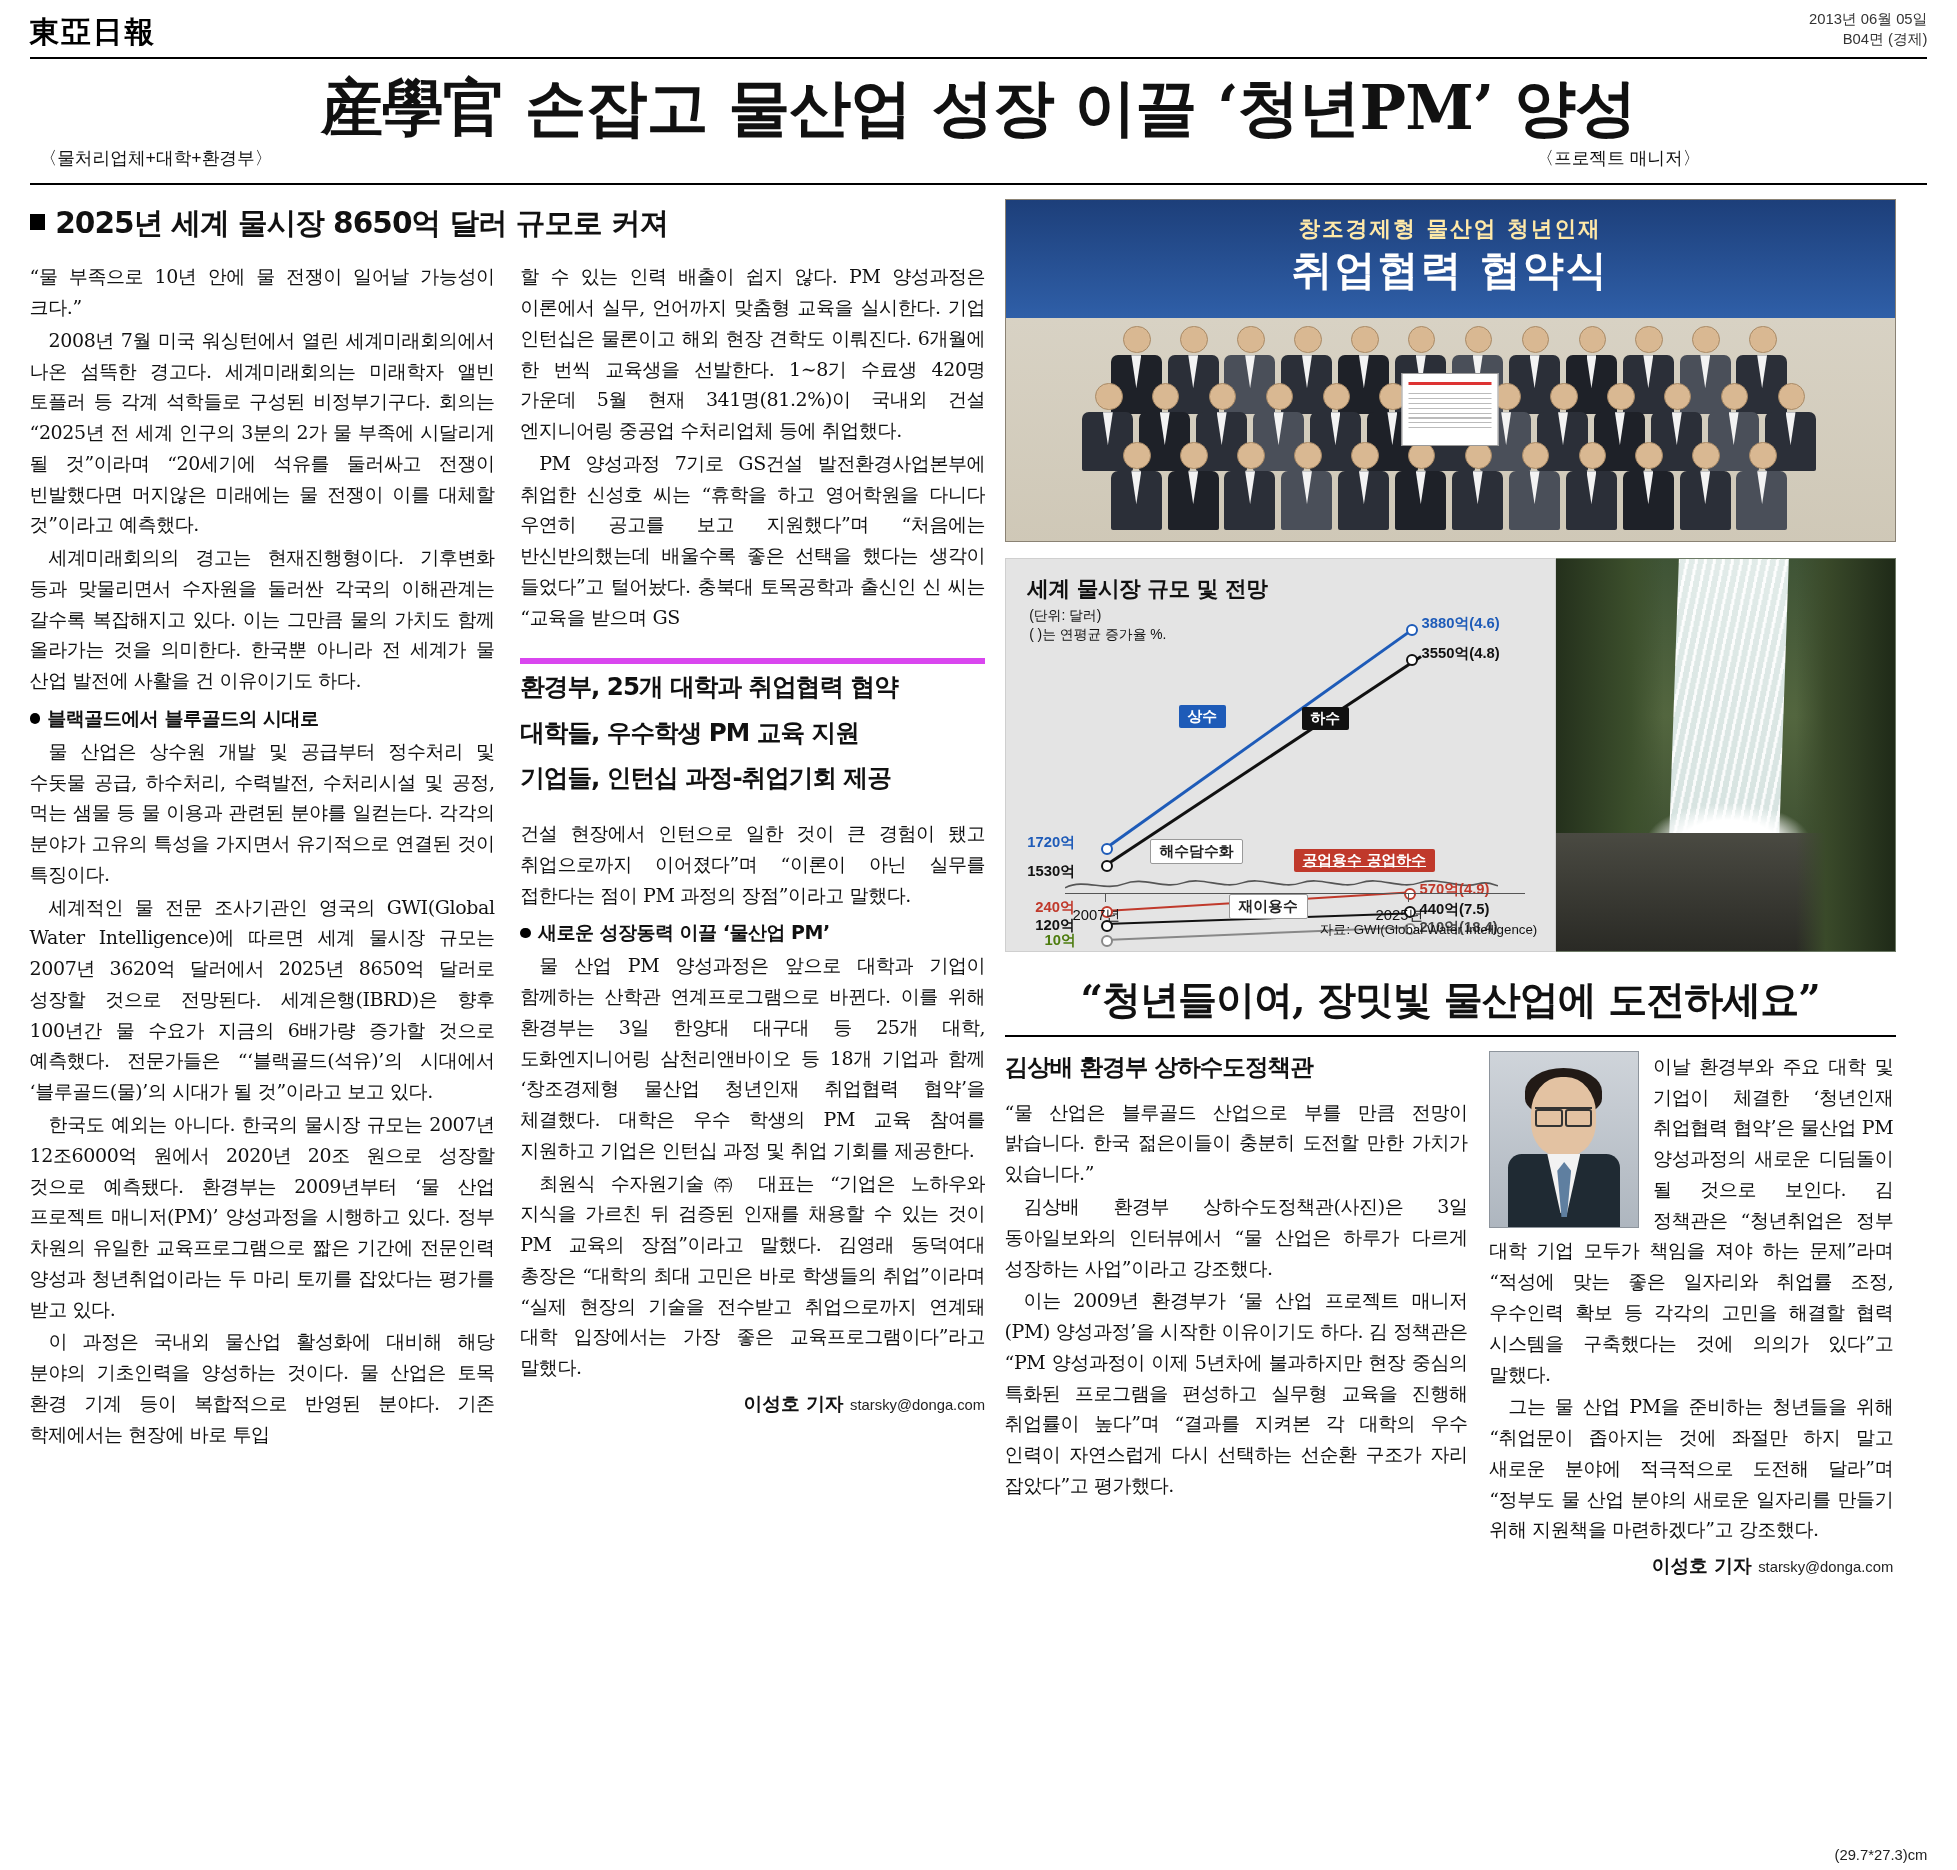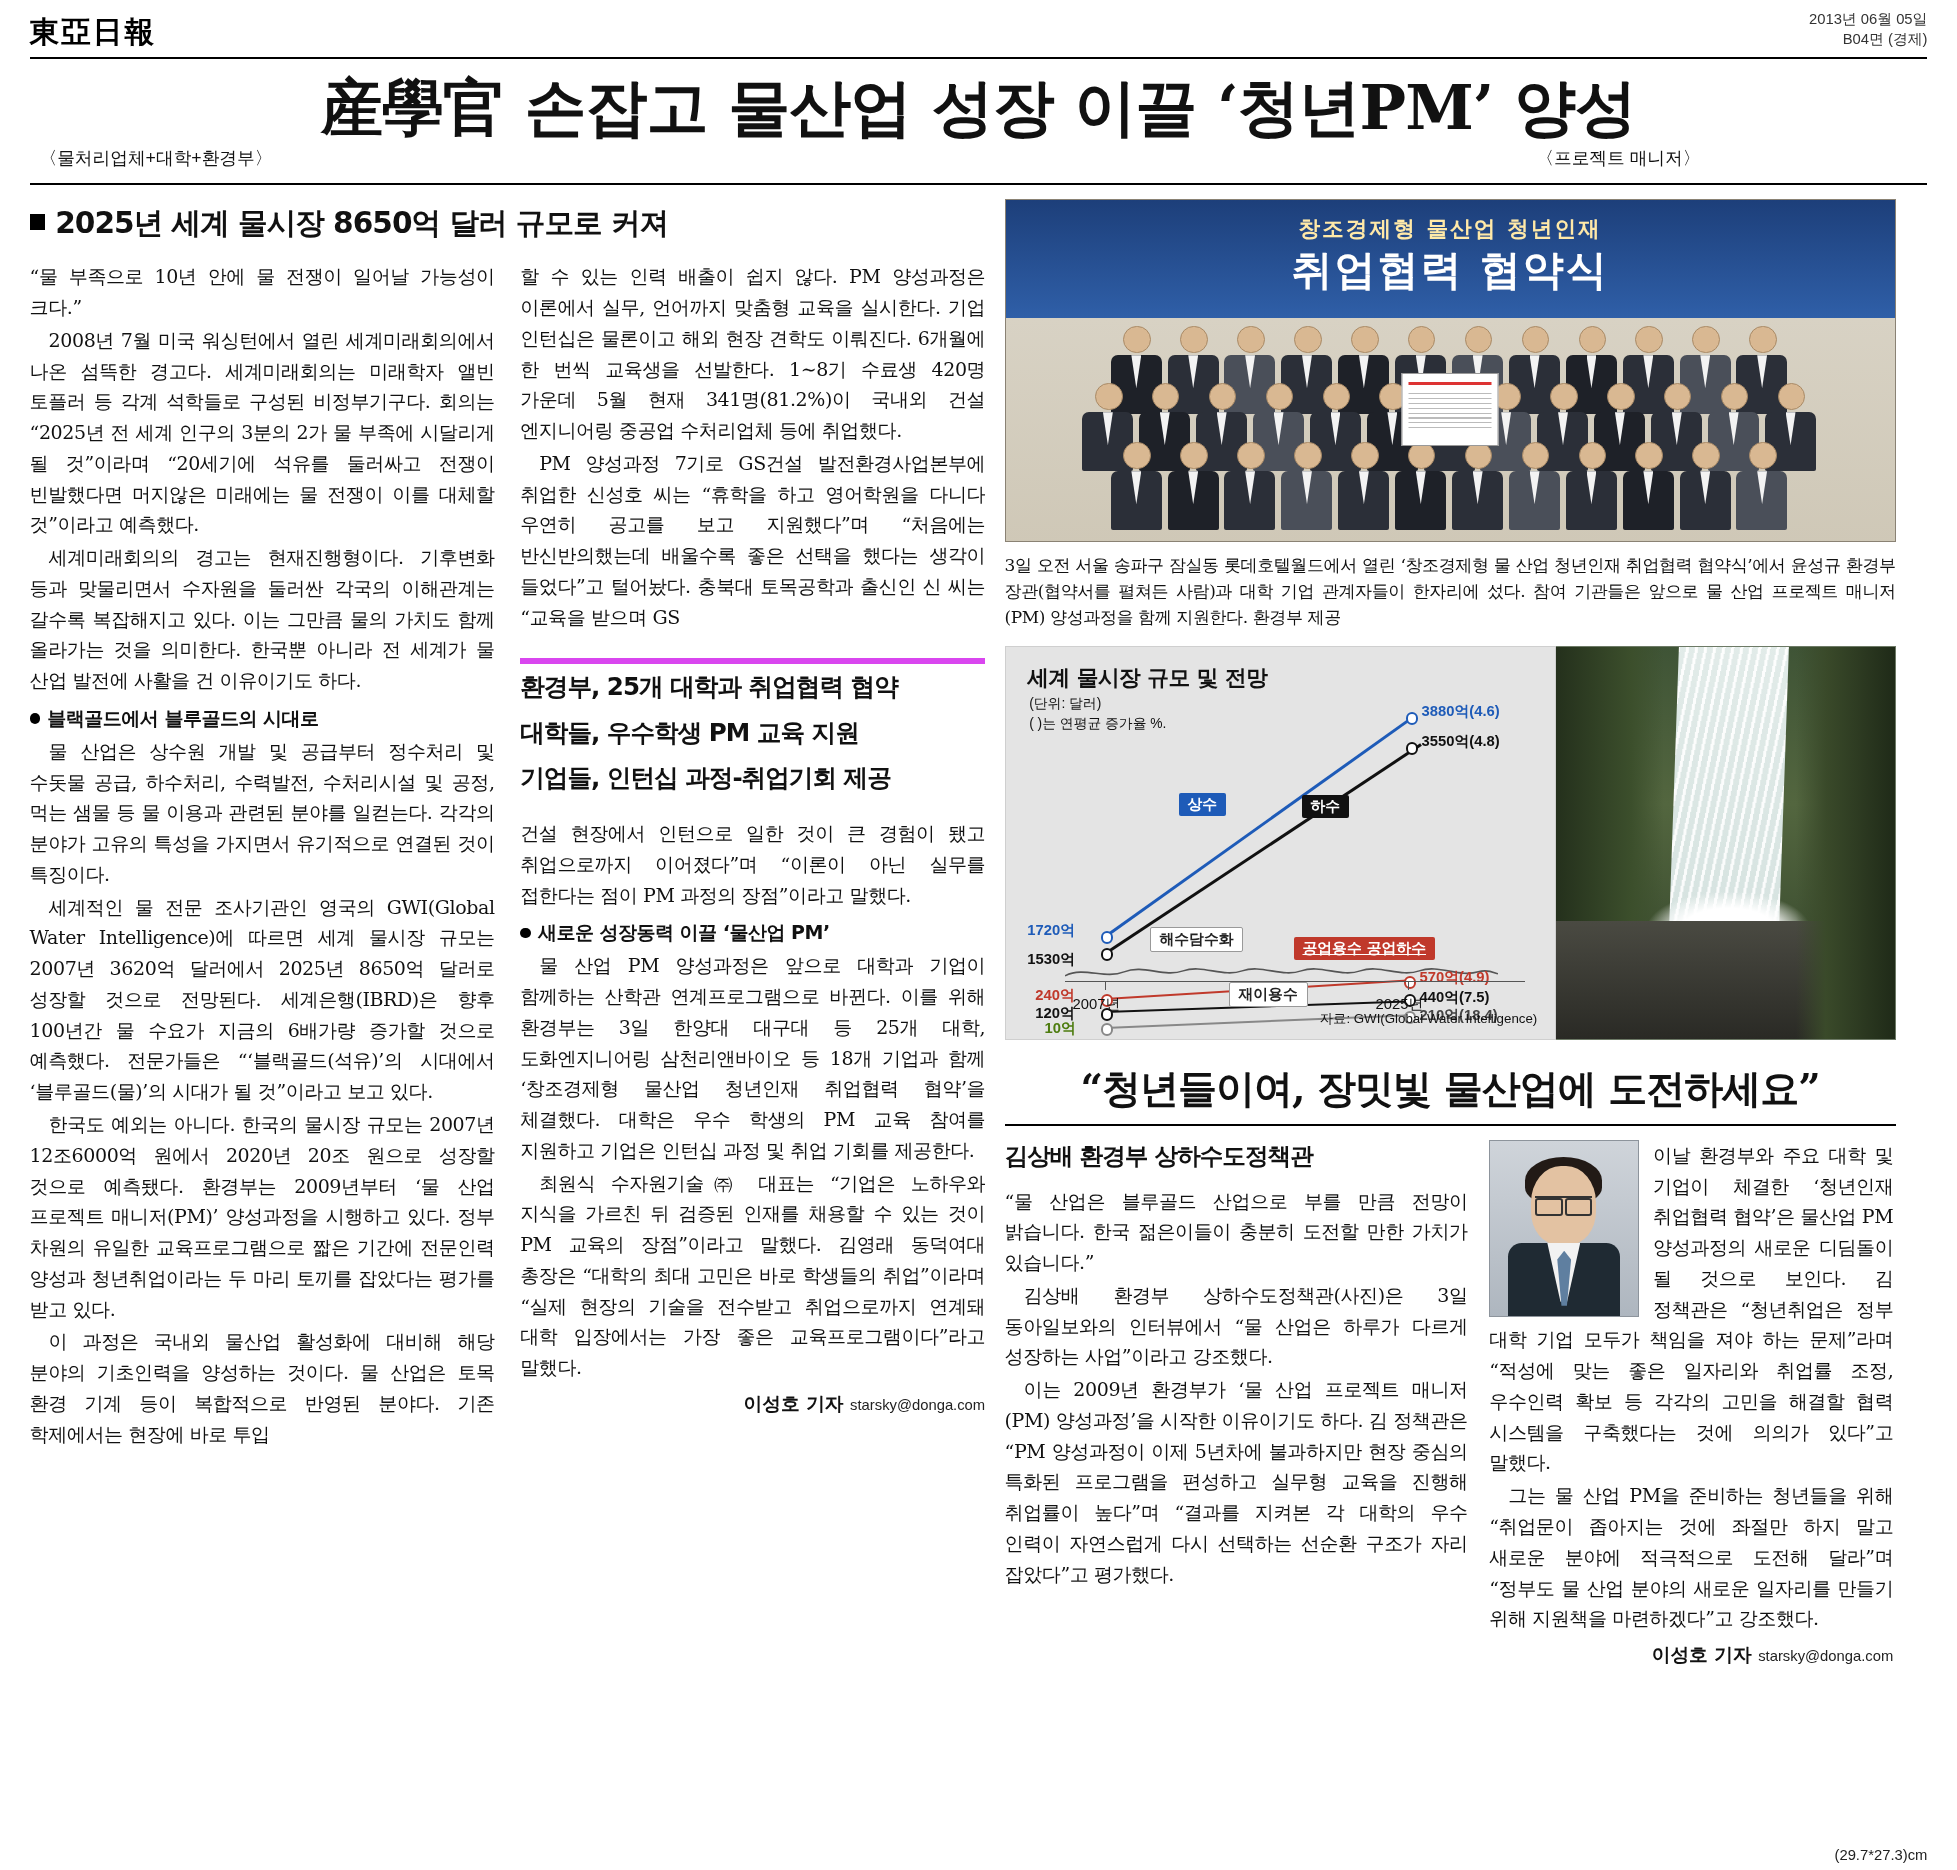--- a/index.html
+++ b/index.html
@@ -403,21 +403,20 @@
               <div class="head"></div>
               <div class="suit"></div>
             </div>
           <div class="person">
               <div class="head"></div>
               <div class="suit grey"></div>
             </div>
         </div>
         <div class="doc-board"></div>
       </div>
-      <div class="caption">3일 오전 서울 송파구 잠실동 롯데호텔월드에서 열린 ‘창조경제형 물 산업 청년인재 취업협력 협약식’에서 윤성규 환경부 장관(협약서를 펼쳐든 사람)과 대학 기업 관계자들이 한자리에 섰다. 참여 기관들은 앞으로 물 산업 프로젝트 매니저(PM) 양성과정을 함께 지원한다. 환경부 제공</div>
 
       <div class="mid-row">
 
         <div class="chart-box">
           <div class="chart-title">세계 물시장 규모 및 전망</div>
           <div class="chart-unit">
             <div>(단위: 달러)</div>
             <div>( )는 연평균 증가율 %.</div>
           </div>
 

